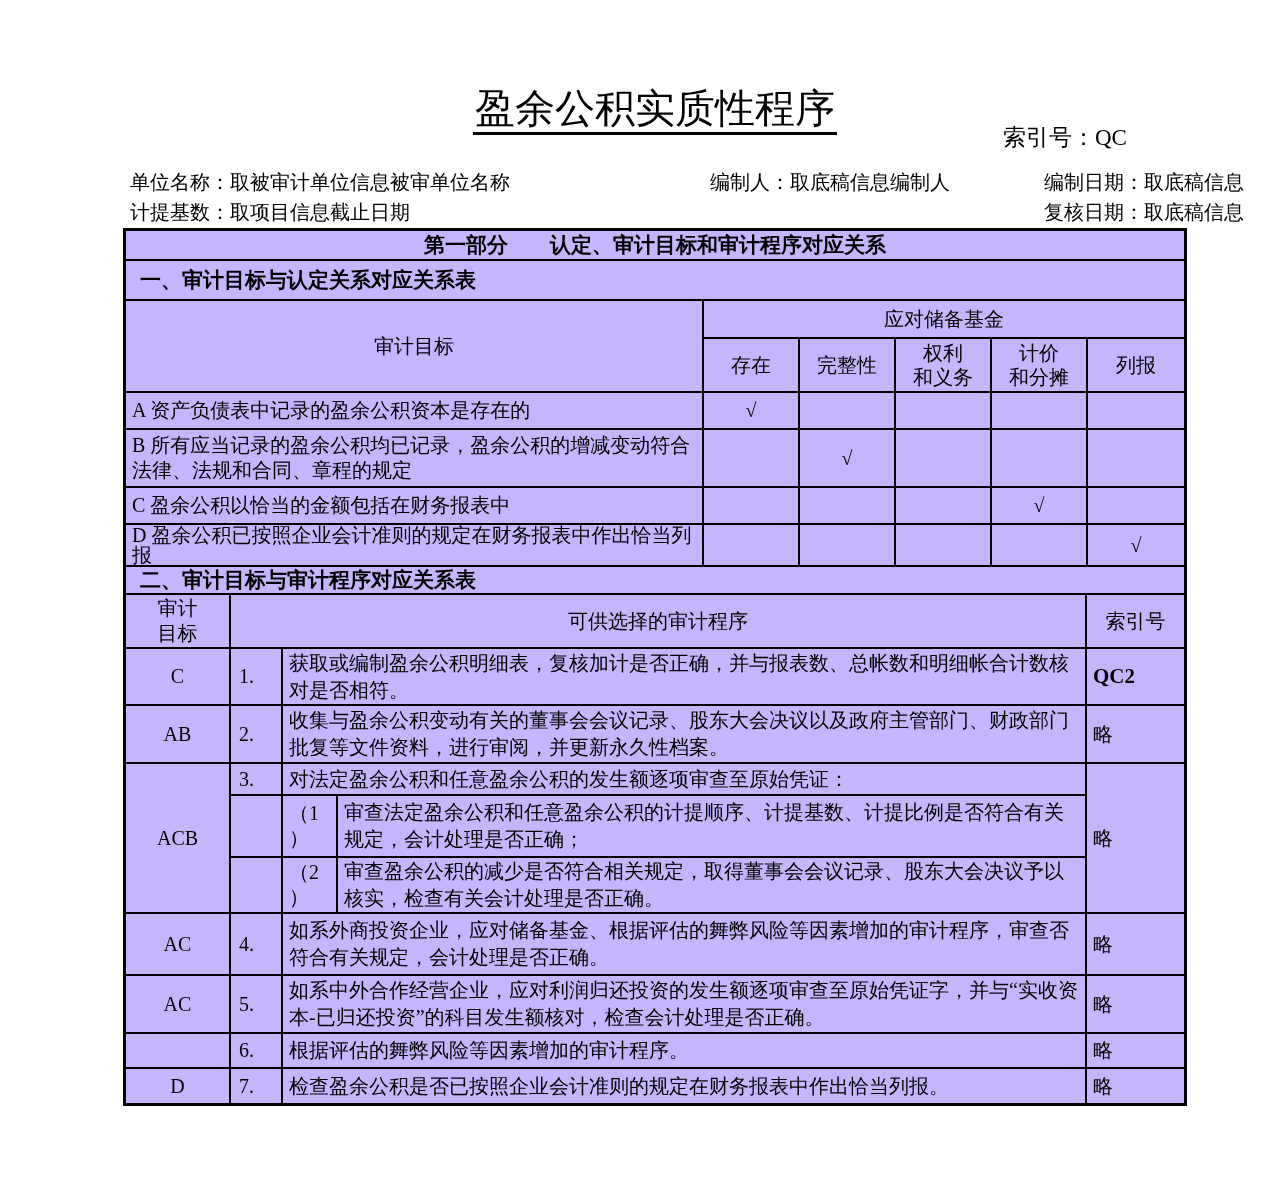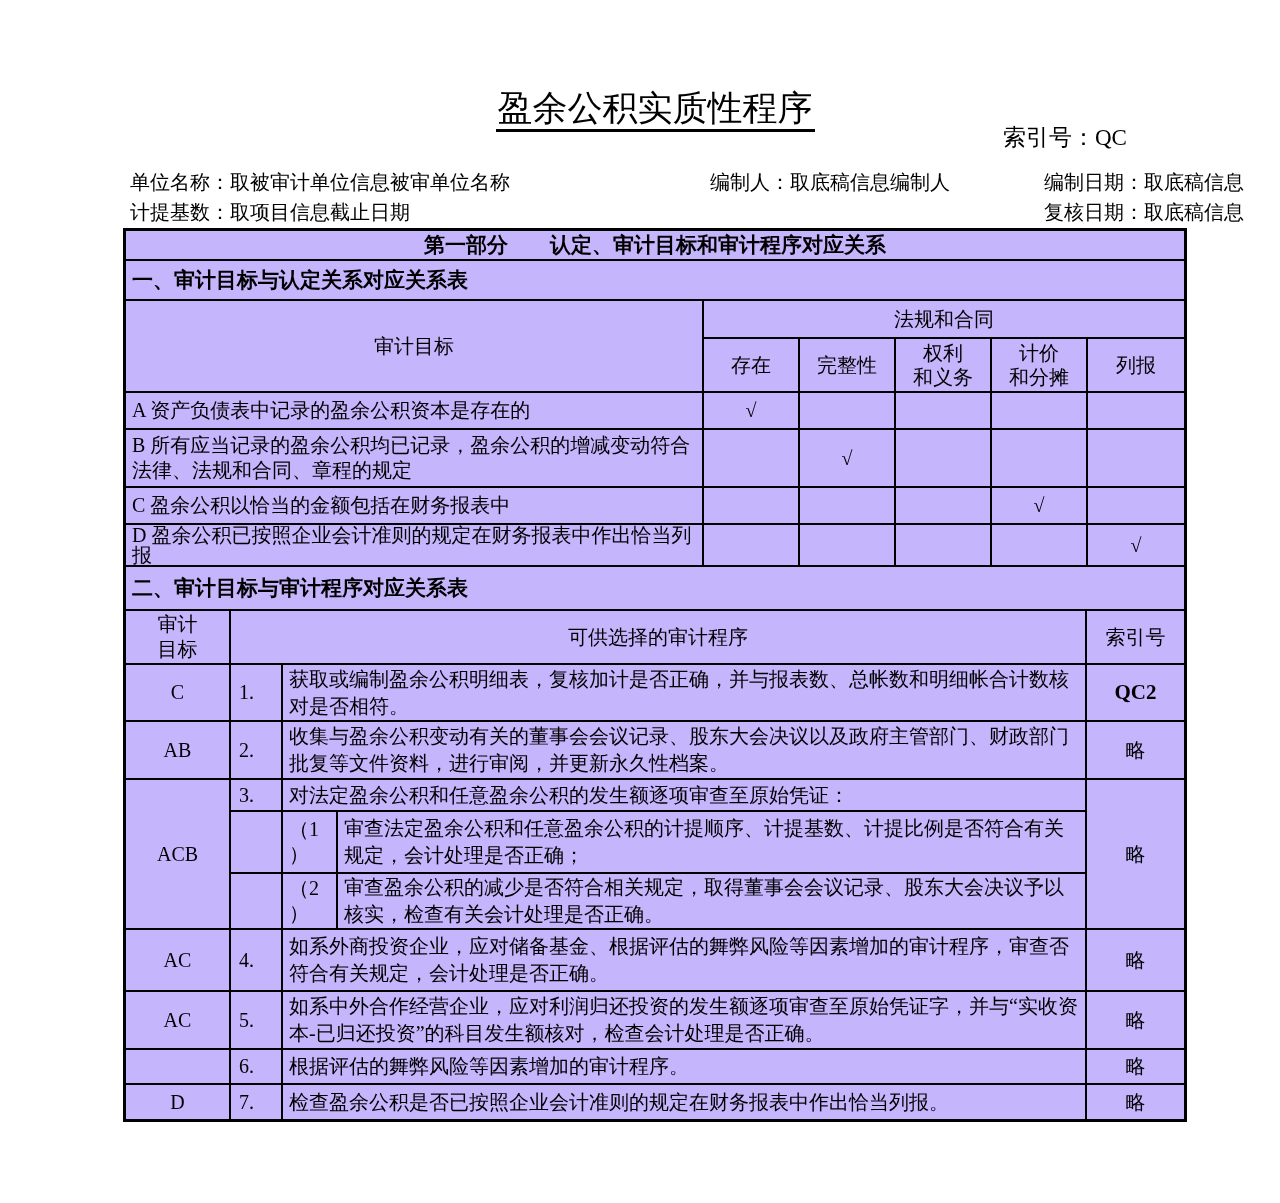--- a/index.html
+++ b/index.html
@@ -4,58 +4,58 @@
 <style>
   html,body { margin:0; padding:0; background:#ffffff; }
   #page {
     position:relative; width:1280px; height:1203px; background:#ffffff;
     font-family:"Liberation Serif","DejaVu Serif",serif; color:#000;
     overflow:hidden;
   }
   
   .doc-title {
     position:absolute; top:88px; left:123px; width:1064px;
-    text-align:center; font-size:35px; line-height:42px;
+    text-align:center; font-size:40px; line-height:42px;
   }
   .doc-title span { border-bottom:3px solid #000; padding:0 2px 1px 2px; }
   .index-line { position:absolute; top:122px; left:1003px; font-size:23px; white-space:nowrap; }
   .info-item { position:absolute; font-size:20px; white-space:nowrap; }
   .i-r1 { top:169px; } .i-r2 { top:199px; }
   .i-c1 { left:130px; } .i-c2 { left:710px; } .i-c3 { left:1044px; }
   
   .frame {
     position:absolute; left:123px; top:228px; width:1064px;
     box-sizing:border-box; border:3px solid #000; background:#c4b5fd;
   }
   .part-header {
     box-sizing:border-box; height:30px; line-height:28px;
     border-bottom:2px solid #000; text-align:center;
     font-weight:bold; font-size:21px;
   }
   .sec-header {
     box-sizing:border-box; border-bottom:2px solid #000;
-    font-weight:bold; font-size:21px; padding-left:6px;
+    font-weight:bold; font-size:21px; padding-left:14px;
     display:flex; align-items:center;
   }
-  .sec-1 { height:40px; } .sec-2 { height:46px; }
+  .sec-1 { height:40px; } .sec-2 { height:30px; }
   table { border-collapse:separate; border-spacing:0; table-layout:fixed; width:1058px; }
   td {
     box-sizing:border-box; border-right:2px solid #000; border-bottom:2px solid #000;
     padding:0 6px; font-size:20px; line-height:25px; vertical-align:middle;
     overflow:visible; word-break:break-all;
   }
   td.last-col { border-right:none; }
   tr.last-row td { border-bottom:none; }
   .t2 td { line-height:27px; }
   .c-center { text-align:center; }
   .preline { white-space:pre-line; }
   .check { text-align:center; font-size:20px; }
   .goal-cell { text-align:center; }
   .num-cell { padding-left:8px; }
-  .idx-cell { text-align:center; }
+  .idx-cell { }
   .idx-bold { font-weight:bold; font-size:21px; }
   .t1-head { text-align:center; }
   .d-row td { line-height:20px; }
 </style>
 </head>
 <body>
 
 <div id="page">
 
   <div class="doc-title">
@@ -81,21 +81,21 @@
         <col style="width:578px">
           <col style="width:96px">
           <col style="width:96px">
         <col style="width:96px">
           <col style="width:96px">
           <col style="width:96px">
       </colgroup>
       <tbody>
           <tr style="height:38px">
         <td rowspan="2" class="t1-head" style="height:92px">审计目标</td>
-        <td colspan="5" class="t1-head last-col">法规和合同</td>
+        <td colspan="5" class="t1-head last-col">应对储备基金</td>
       </tr>
       <tr style="height:54px">
         <td class="t1-head preline" style="line-height:24px">存在</td>
         <td class="t1-head preline" style="line-height:24px">完整性</td>
         <td class="t1-head preline" style="line-height:24px">权利
 和义务</td>
         <td class="t1-head preline" style="line-height:24px">计价
 和分摊</td>
         <td class="t1-head preline last-col" style="line-height:24px">列报</td>
       </tr>

